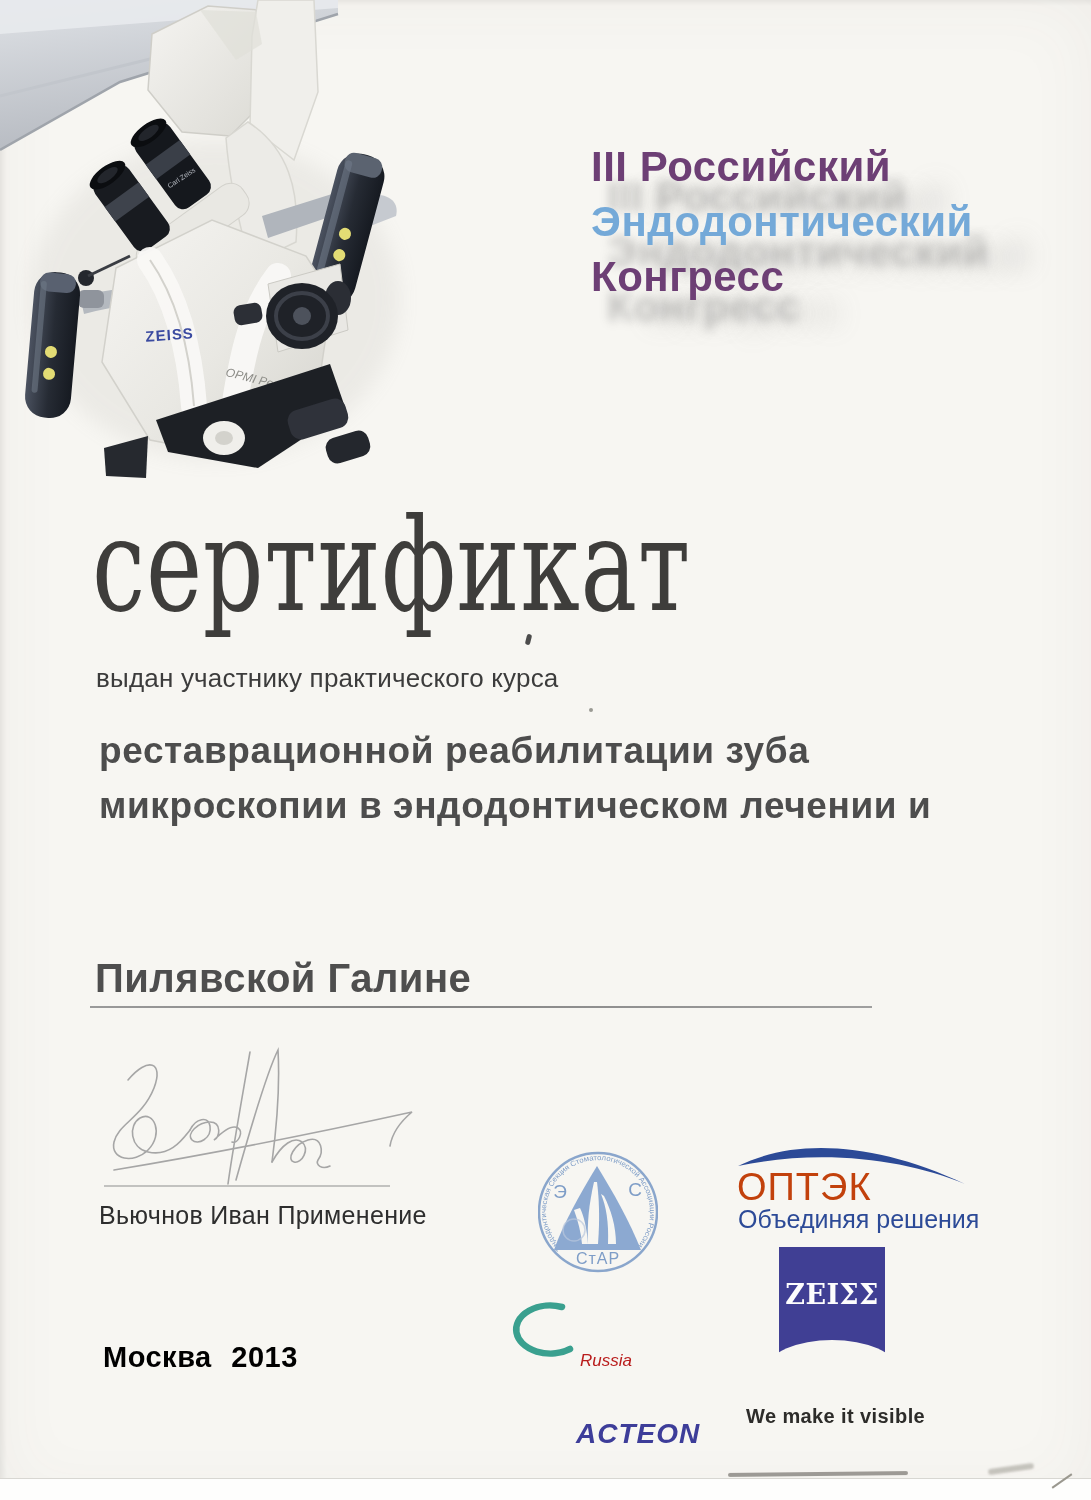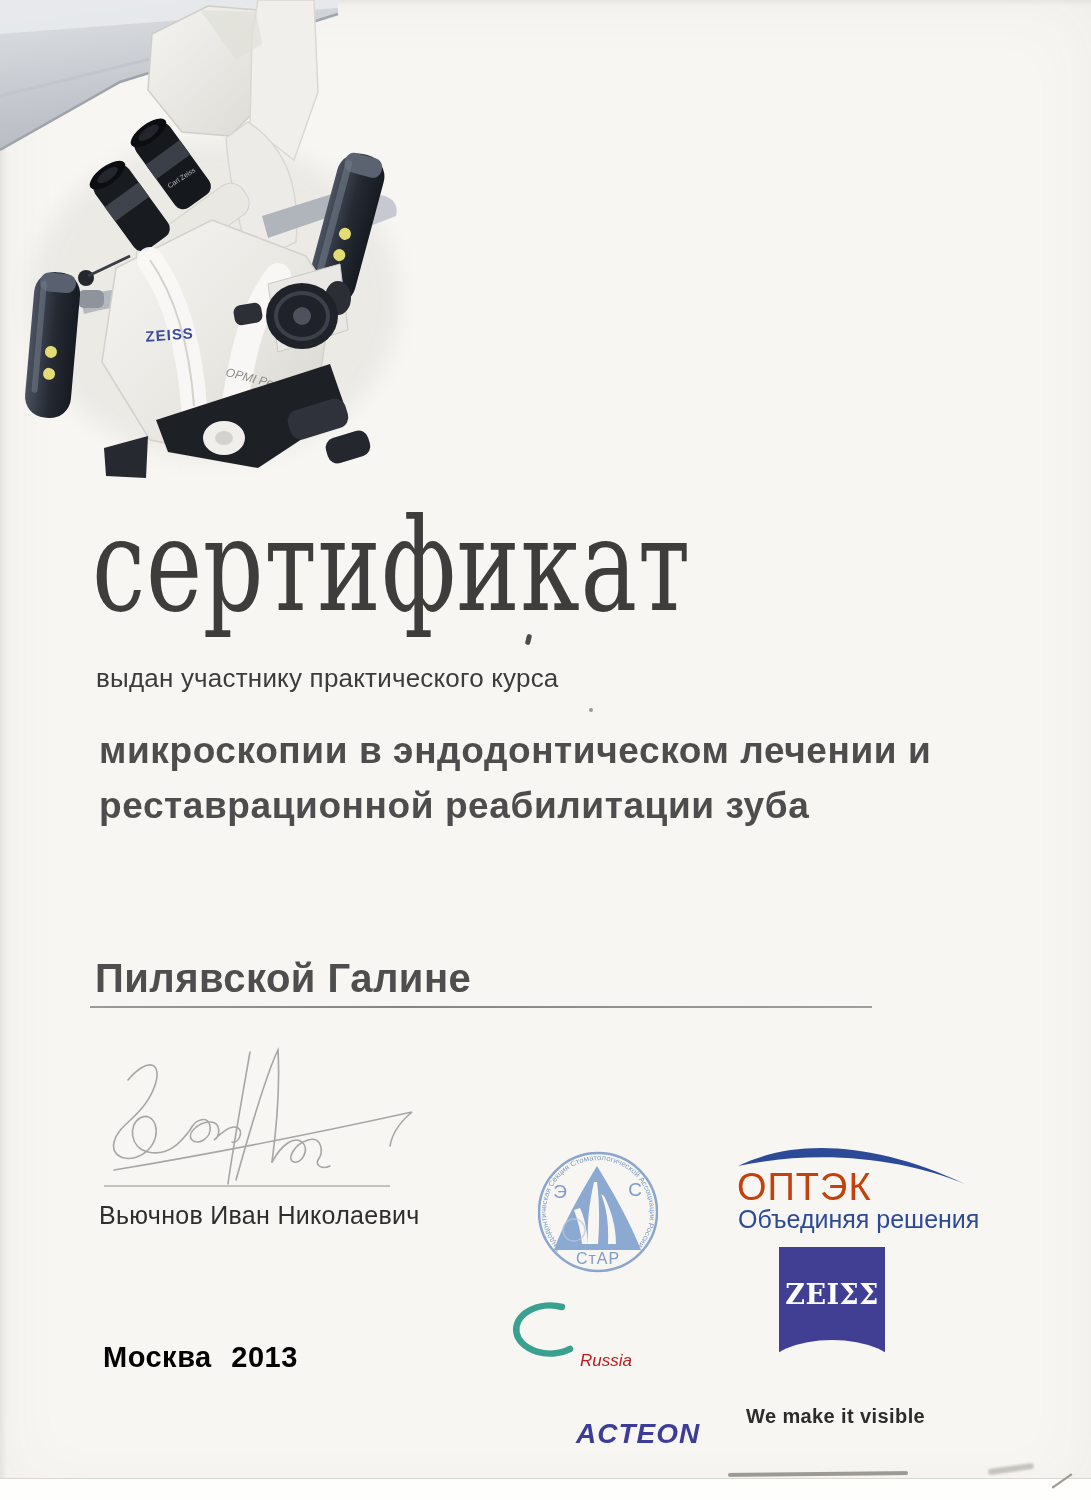--- a/index.html
+++ b/index.html
@@ -161,44 +161,49 @@
     <g>
       <path d="M156,420 L330,364 L346,410 L258,468 L168,452 Z" fill="#1d2025"></path>
       <path d="M104,448 L148,436 L146,478 L106,476 Z" fill="#26292f"></path>
       <ellipse cx="224" cy="438" rx="21" ry="17" fill="#f0efeb"></ellipse>
       <ellipse cx="224" cy="438" rx="9" ry="7" fill="#d3d2cc"></ellipse>
       <rect x="288" y="404" width="60" height="30" rx="11" fill="#2f323a" transform="rotate(-17 318 419)"></rect>
       <rect x="326" y="434" width="44" height="26" rx="10" fill="#24272d" transform="rotate(-17 348 447)"></rect>
     </g>
   </svg>
 
+  <div class="abs congress">
+    <div class="cg1">III Российский</div>
+    <div class="cg2">Эндодонтический</div>
+    <div class="cg3">Конгресс</div>
+  </div>
 
   <div class="abs cert-title">сертификат</div>
   <div class="abs cert-sub">выдан участнику практического курса</div>
 
   <div class="abs course">
+    <div>реставрационной реабилитации зуба</div>
     <div>микроскопии в эндодонтическом лечении и</div>
-    <div>реставрационной реабилитации зуба</div>
   </div>
 
   <div class="abs recipient">Пилявской Галине</div>
   <div class="abs name-rule"></div>
 
   <svg class="abs sig-svg" width="345" height="152" viewBox="0 0 345 152">
     <g fill="none" stroke="#a6a6a6" stroke-width="1.6" stroke-linecap="round">
       <path d="M38,34 C58,10 74,16 64,42 C52,72 28,78 24,96 C20,114 44,118 58,104 C74,88 64,64 50,72 C38,79 40,102 58,106 C80,111 92,94 100,84"></path>
       <path d="M100,84 C106,72 118,70 120,80 C122,92 108,100 102,94 C96,88 108,76 120,76 C132,76 130,92 124,94 C132,86 142,78 148,82 C154,86 148,98 142,96"></path>
       <path d="M160,6 C152,52 142,108 138,138"></path>
       <path d="M146,134 C160,84 176,28 188,4 C190,40 186,86 182,116"></path>
       <path d="M182,116 C192,98 204,90 212,96 C220,103 212,118 204,116 C196,114 204,98 218,94 C232,90 234,106 228,114 C225,119 232,124 240,120"></path>
       <path d="M24,124 C120,108 240,84 322,66 C310,76 302,88 300,100"></path>
     </g>
     <path d="M14,140 L300,140" stroke="#8d8d8d" stroke-width="1.2"></path>
   </svg>
-  <div class="abs signer">Вьючнов Иван Николаевич</div>
+  <div class="abs signer">Вьючнов Иван Применение</div>
 
   <svg class="abs star-svg" width="120" height="130" viewBox="0 0 120 130">
     <defs>
         <path id="ringPath" d="M 23.2,102.8 A 52,52 0 1 1 96.8,102.8" fill="none"></path>
       </defs>
     <circle cx="60" cy="66" r="59" fill="none" stroke="#8aa6cc" stroke-width="2.5"></circle>
     <text font-size="7.4" fill="#7e9dc7" textLength="240" lengthAdjust="spacingAndGlyphs">
       <textPath href="#ringPath">Эндодонтическая Секция Стоматологической Ассоциации России</textPath>
     </text>
     <path d="M59,20 C42,48 25,78 16,104 L103,104 C92,76 75,46 59,20 Z" fill="#8ca9d1"></path>

